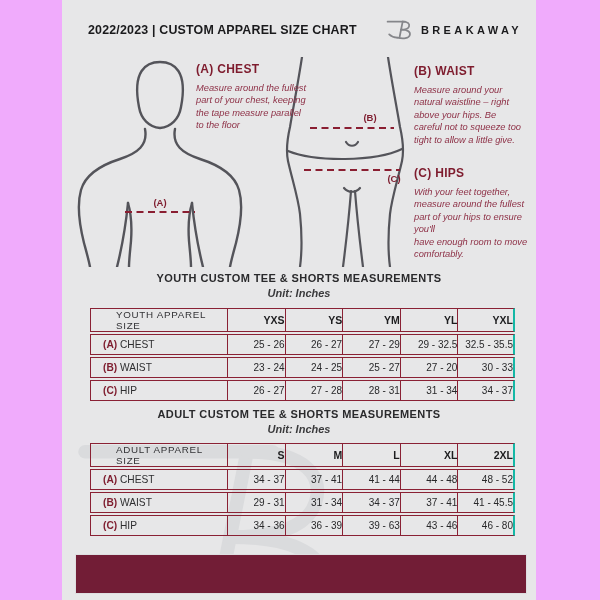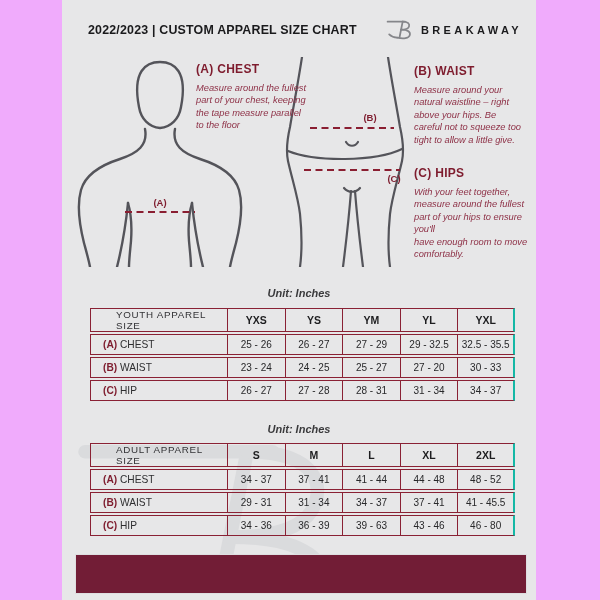--- a/index.html
+++ b/index.html
@@ -25,21 +25,21 @@
   
   .sec-title{position:absolute;left:0;width:100%;text-align:center;font-size:11px;font-weight:bold;
              color:#2a2a2c;letter-spacing:.4px;z-index:2;}
   .sec-unit{position:absolute;left:0;width:100%;text-align:center;font-size:11px;font-style:italic;
             font-weight:bold;color:#3a3a3c;z-index:2;}
 
   
   table.tbl{position:absolute;left:28px;width:425px;border-collapse:separate;border-spacing:0 2px;
             table-layout:fixed;z-index:2;}
   .tbl th,.tbl td{border-top:1.5px solid #8a2134;border-bottom:1.5px solid #8a2134;
-                  border-left:1px solid #8a2134;height:19px;font-size:10px;text-align:center;
+                  border-left:1px solid #8a2134;height:19px;font-size:10px;text-align:right;
                   color:#28282a;padding:0;}
   .tbl th:last-child,.tbl td:last-child{border-right:2px solid #14b8a6;}
   .tbl th{font-weight:bold;color:#1d1d1f;font-size:10.5px;height:21px;}
   .tbl th:first-child{text-align:left;padding-left:25px;font-weight:normal;font-size:9.8px;
                       letter-spacing:.7px;color:#333336;}
   .tbl td.rowlabel{text-align:left;padding-left:12px;font-size:10.2px;color:#2e2e30;}
   .tbl td.rowlabel .key{color:#7e1c2e;font-weight:bold;}
 
   
   .wm-wrap{position:absolute;left:0;top:388px;width:310px;height:166px;overflow:hidden;z-index:0;}
@@ -107,20 +107,21 @@
     <div class="dg-block waist-block">
       <div class="dg-head">(B) WAIST</div>
       <div class="dg-body">Measure around your natural waistline – right above your hips. Be careful not to squeeze too tight to allow a little give.</div>
     </div>
     <div class="dg-block hips-block">
       <div class="dg-head">(C) HIPS</div>
       <div class="dg-body">With your feet together, measure around the fullest part of your hips to ensure you'll
 have enough room to move comfortably.</div>
     </div>
 
+    <div class="sec-title" style="top:272px;">YOUTH CUSTOM TEE &amp; SHORTS MEASUREMENTS</div>
     <div class="sec-unit" style="top:287px;">Unit: Inches</div>
     <table class="tbl" style="top:306px;">
       <colgroup>
           <col style="width:137px">
           <col style="width:57.6px">
           <col style="width:57.6px">
           <col style="width:57.6px">
           <col style="width:57.6px">
           <col style="width:57.6px">
         </colgroup>
@@ -155,20 +156,21 @@
             <td class="rowlabel"><span class="key">(C) </span><span>HIP</span></td>
             <td>26 - 27</td>
             <td>27 - 28</td>
             <td>28 - 31</td>
             <td>31 - 34</td>
             <td>34 - 37</td>
           </tr>
         </tbody>
     </table>
 
+    <div class="sec-title" style="top:408px;">ADULT CUSTOM TEE &amp; SHORTS MEASUREMENTS</div>
     <div class="sec-unit" style="top:423px;">Unit: Inches</div>
     <table class="tbl" style="top:441px;">
       <colgroup>
           <col style="width:137px">
           <col style="width:57.6px">
           <col style="width:57.6px">
           <col style="width:57.6px">
           <col style="width:57.6px">
           <col style="width:57.6px">
         </colgroup>

